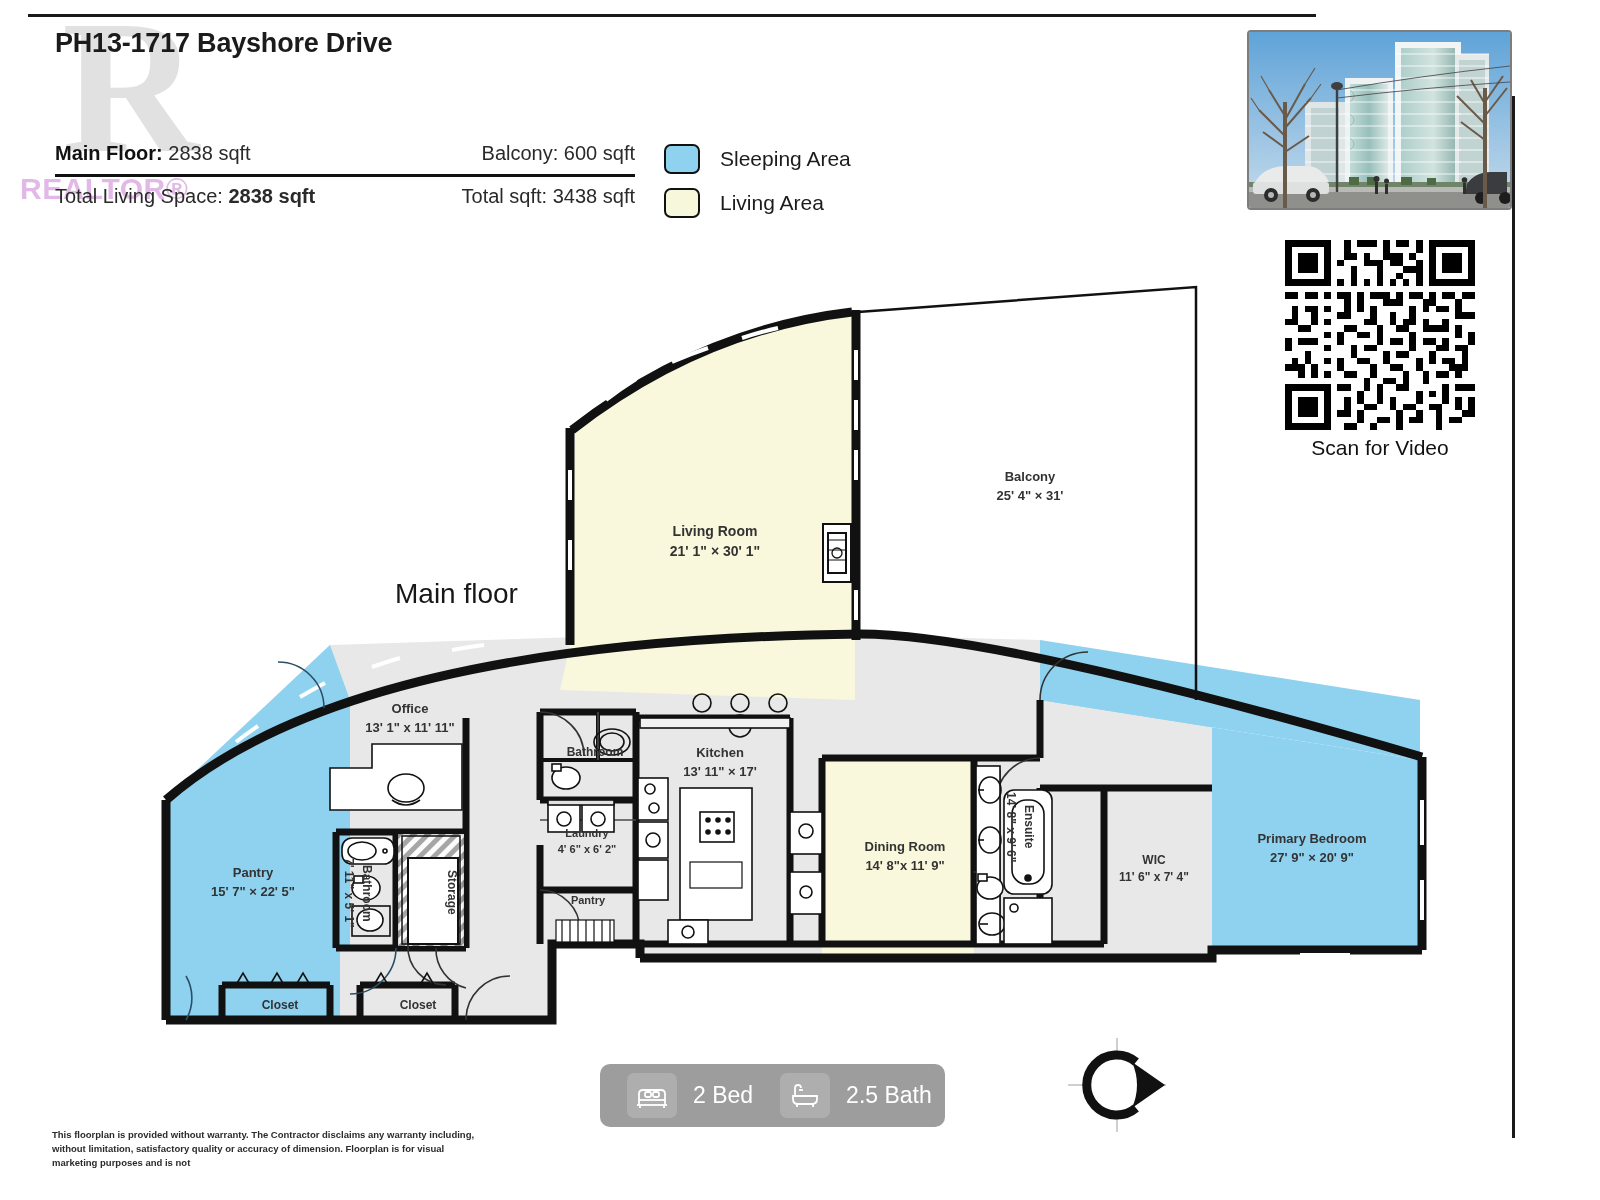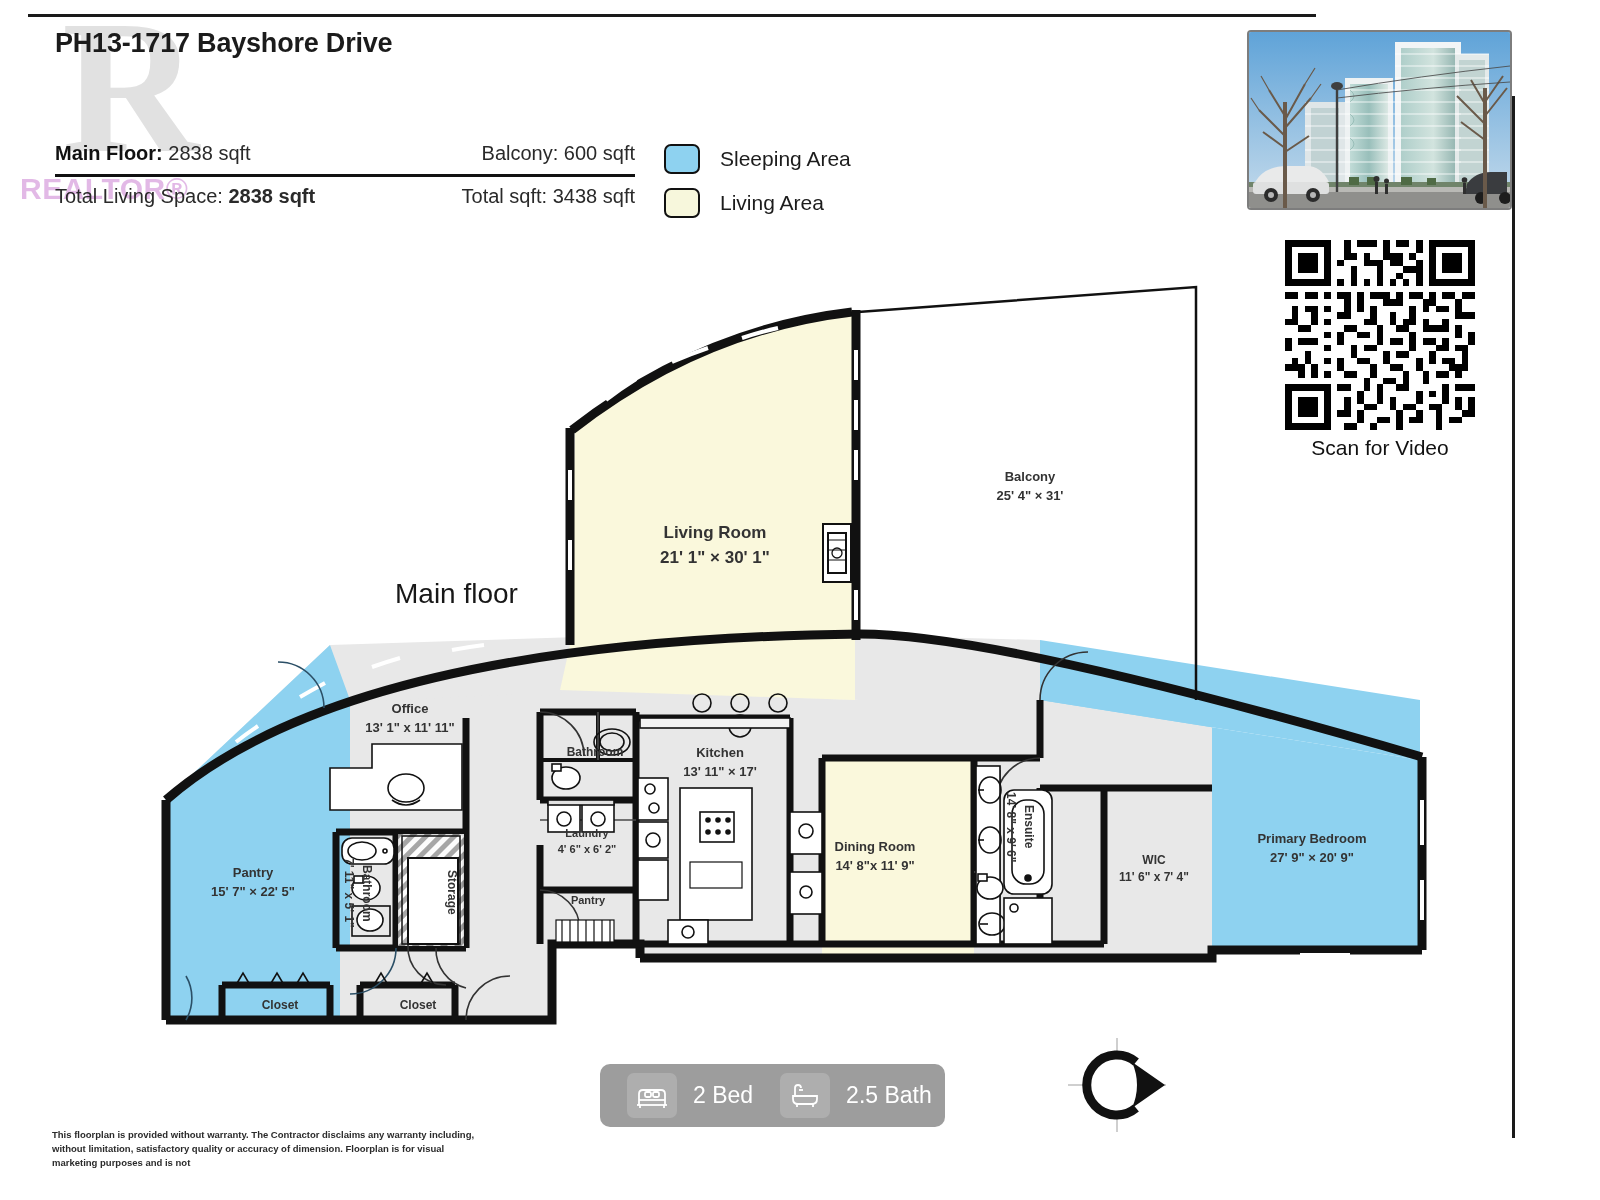--- a/index.html
+++ b/index.html
@@ -79,21 +79,21 @@
   
   .plan { position: absolute; left: 0; top: 0; width: 1600px; height: 1200px; }
 
   
   .rl {
     position: absolute; text-align: center; color: #333;
     font-weight: bold; line-height: 1.45; pointer-events: none;
   }
   .rl .n { display:block; }
   .rl .d { display:block; }
-  .rl-lg { font-size: 17px; }
+  .rl-lg { font-size: 14px; }
   .rl-md { font-size: 13px; }
   .rl-sm { font-size: 12px; }
   .rl-xs { font-size: 11px; }
   .rl-vert { writing-mode: vertical-rl; text-orientation: mixed; }
 
   
   .pill {
     position: absolute; left: 600px; top: 1064px; width: 345px; height: 63px;
     background: #9d9d9d; border-radius: 10px; display: flex; align-items: center;
   }
@@ -687,21 +687,21 @@
 <div class="rl rl-md" style="left:335px; top:700px; width:150px;">
   <span class="n">Office</span>
   <span class="d">13' 1" x 11' 11"</span>
 </div>
 
 <div class="rl rl-md" style="left:645px; top:744px; width:150px;">
   <span class="n">Kitchen</span>
   <span class="d">13' 11" × 17'</span>
 </div>
 
-<div class="rl rl-md" style="left:800px; top:838px; width:150px;">
+<div class="rl rl-md" style="left:830px; top:838px; width:150px;">
   <span class="n">Dining Room</span>
   <span class="d">14' 8"x 11' 9"</span>
 </div>
 
 <div class="rl rl-md" style="left:178px; top:864px; width:150px;">
   <span class="n">Pantry</span>
   <span class="d">15' 7" × 22' 5"</span>
 </div>
 
 <div class="rl rl-md" style="left:1232px; top:830px; width:160px;">

